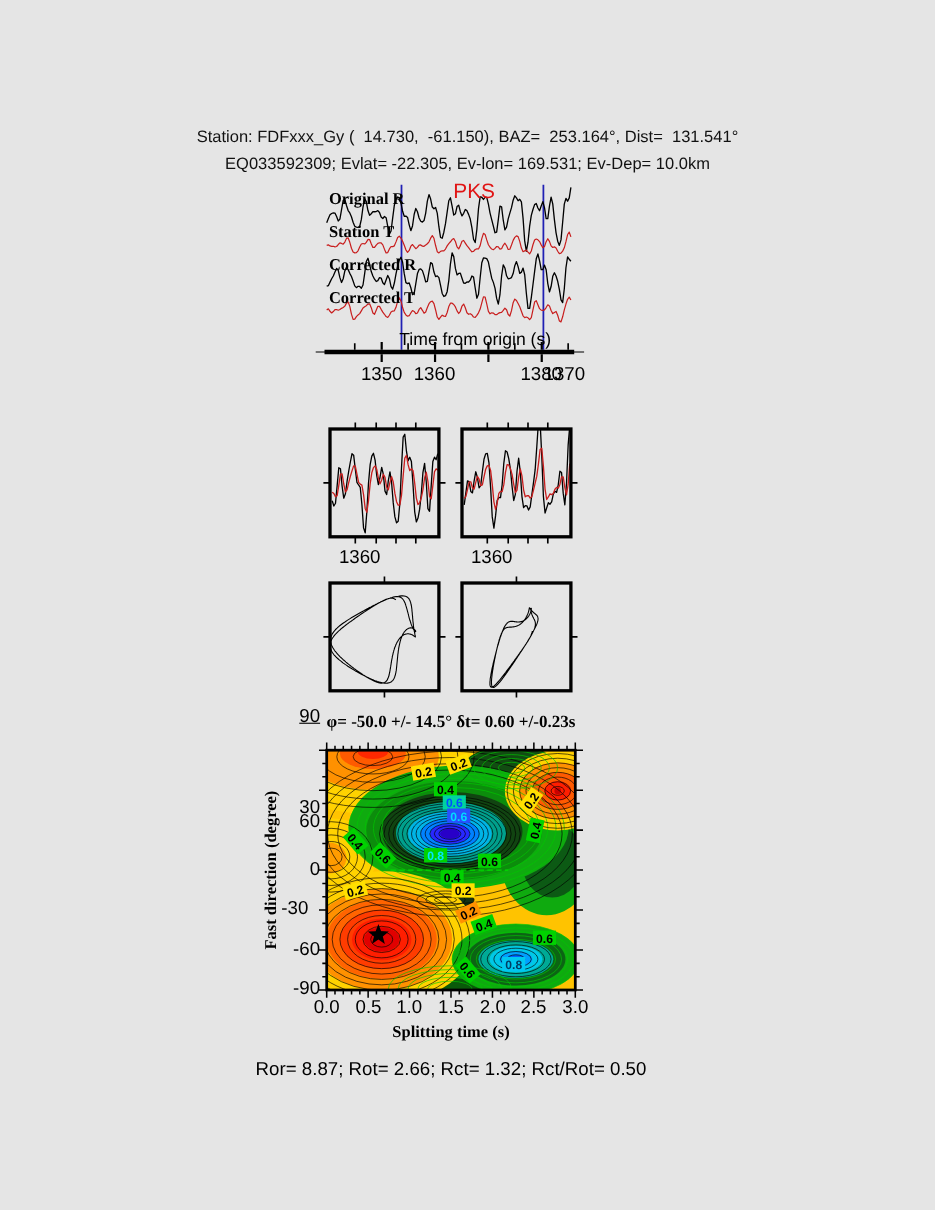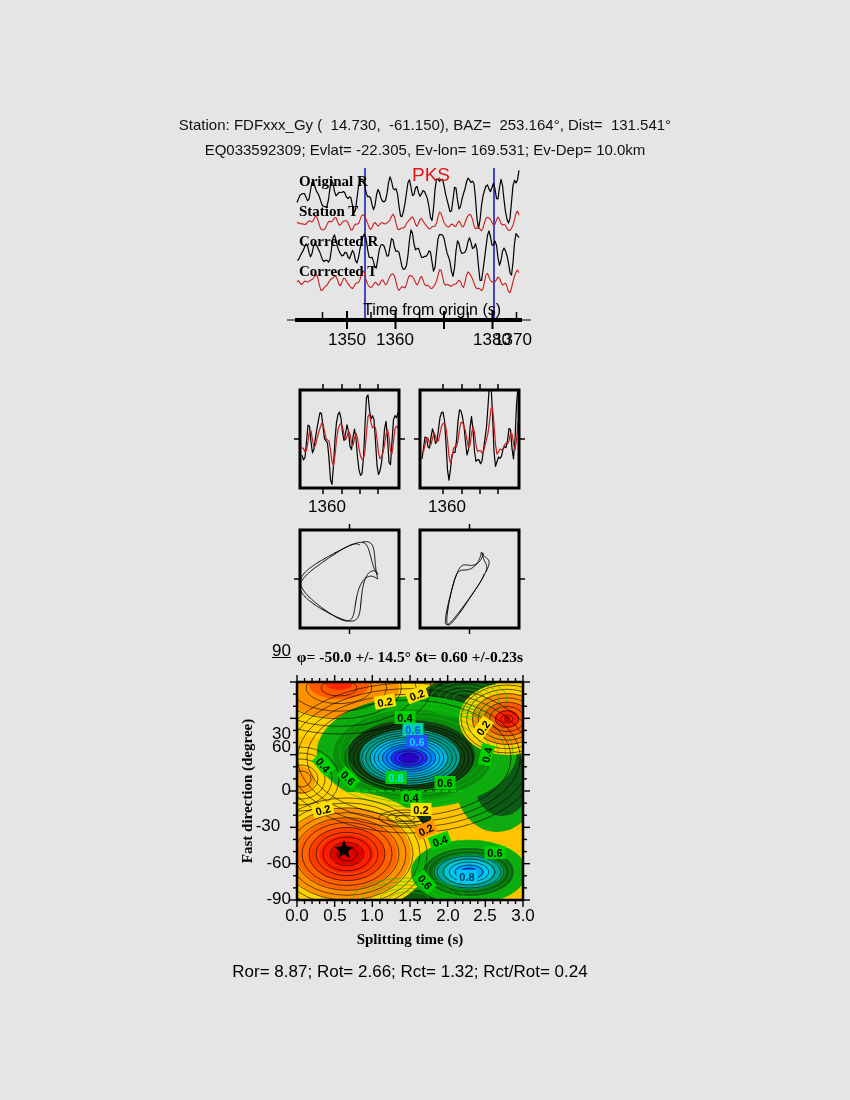--- a/index.html
+++ b/index.html
@@ -447,14 +447,14 @@
   <span class="abs ticknum tickspan" style="left:297px;top:890px;margin-top:16px;">0.0</span>
   <span class="abs ticknum tickspan" style="left:335px;top:906px;">0.5</span>
   <span class="abs ticknum tickspan" style="left:372px;top:906px;">1.0</span>
   <span class="abs ticknum tickspan" style="left:410px;top:906px;">1.5</span>
   <span class="abs ticknum tickspan" style="left:448px;top:906px;">2.0</span>
   <span class="abs ticknum tickspan" style="left:485px;top:906px;">2.5</span>
   <span class="abs ticknum tickspan" style="left:523px;top:906px;">3.0</span>
 
   <div class="abs ctr serifb" style="left:310px;top:931px;width:200px;font-size:15px;">Splitting time (s)</div>
 
-  <div class="abs ctr" style="left:110px;top:962px;width:600px;font-size:17px;">Ror= 8.87; Rot= 2.66; Rct= 1.32; Rct/Rot= 0.24</div>
+  <div class="abs ctr" style="left:110px;top:962px;width:600px;font-size:17px;">Ror= 8.87; Rot= 2.66; Rct= 1.32; Rct/Rot= 0.50</div>
 </div>
 
 </body></html>

